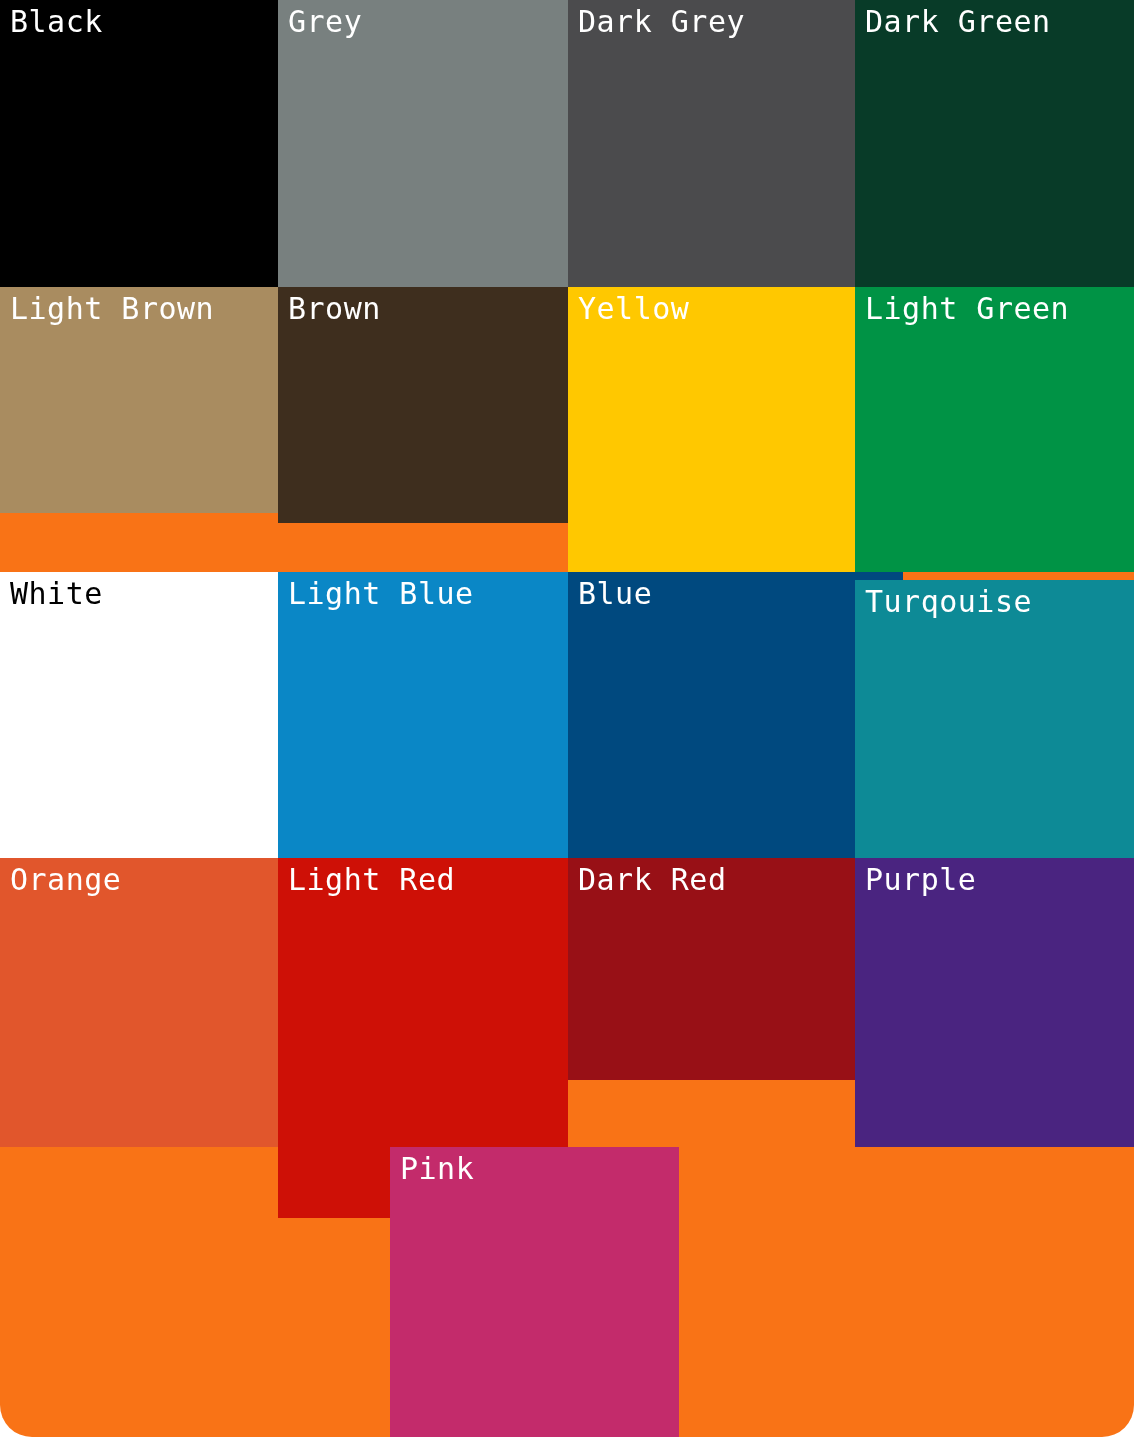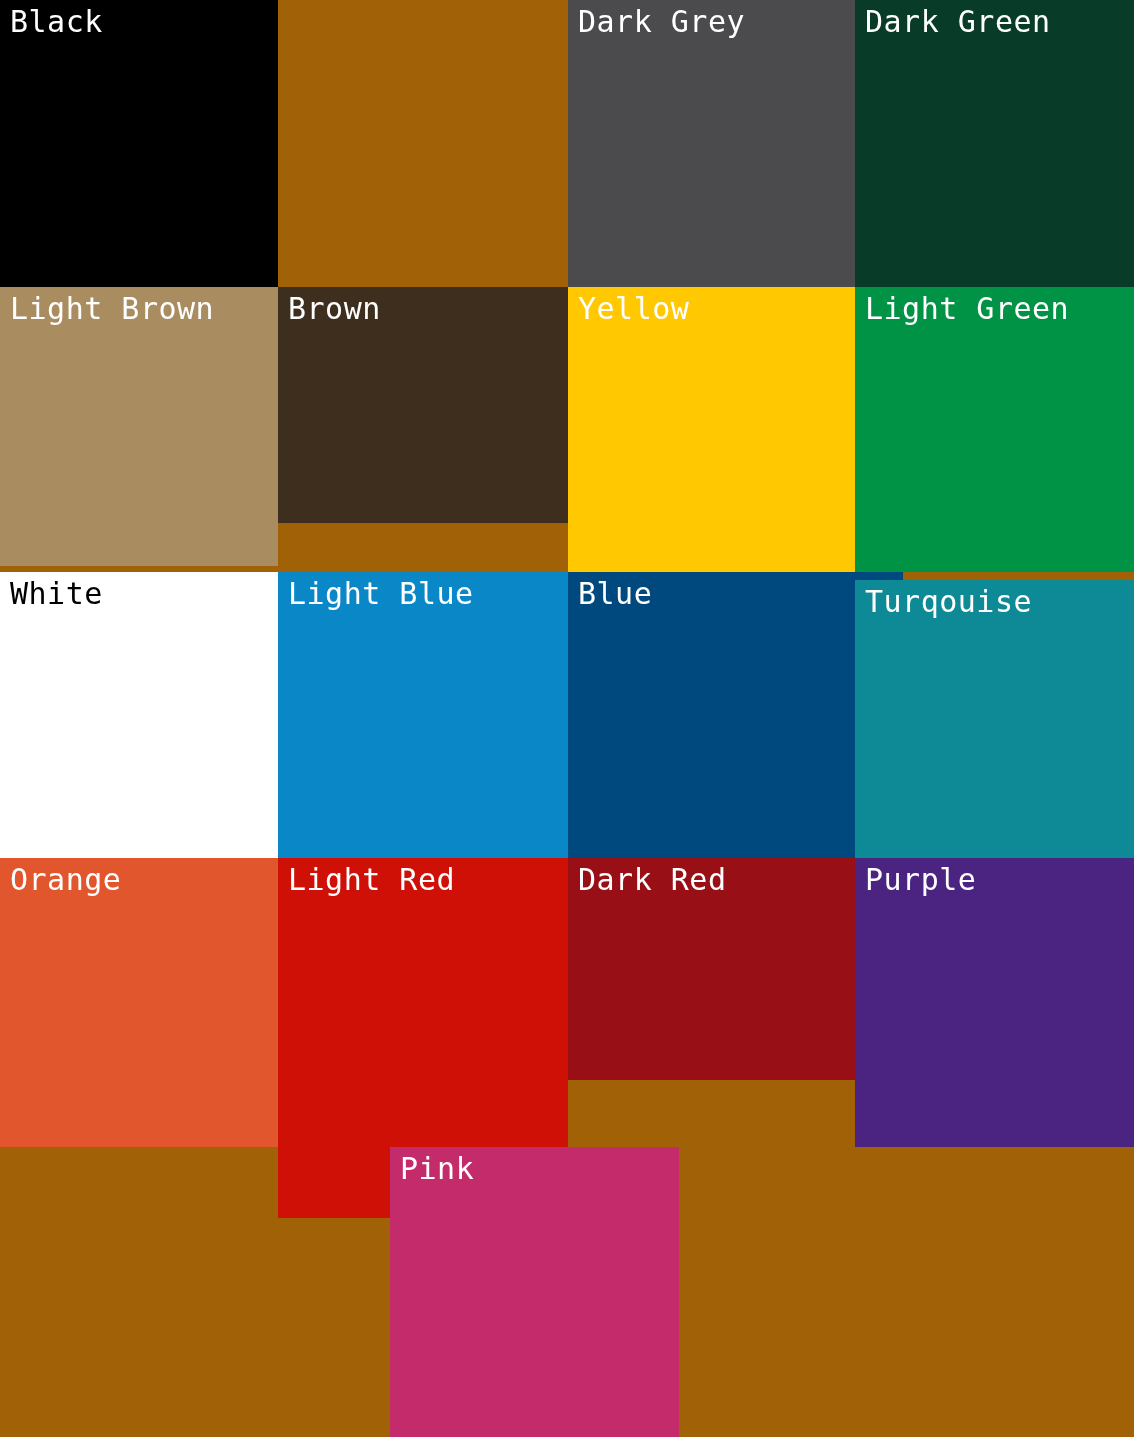--- a/index.html
+++ b/index.html
@@ -11,21 +11,22 @@
   body {
     width: 1134px;
     height: 1437px;
     font-family: "DejaVu Sans Mono", "Liberation Mono", monospace;
     overflow: hidden;
   }
   #palette {
     position: relative;
     width: 1134px;
     height: 1437px;
-    background: #a16207;
+    background: #f97316;
+    border-radius: 32px;
   }
   .swatch {
     position: absolute;
     box-sizing: border-box;
     overflow: hidden;
   }
   .swatch-label {
     position: absolute;
     left: 10px;
     top: 2px;
@@ -39,27 +40,30 @@
   .label-light { color: #ffffff; }
   .label-dark  { color: #000000; }
 </style>
 </head>
 <body>
 
 <div id="palette">
     <div class="swatch" style="left: 0px; top: 0px; width: 278px; height: 287px; background: rgb(0, 0, 0);">
       <span class="swatch-label label-light" style="color: rgb(255, 255, 255);">Black</span>
     </div>
+    <div class="swatch" style="left: 278px; top: 0px; width: 290px; height: 287px; background: rgb(120, 128, 127);">
+      <span class="swatch-label label-light" style="color: rgb(255, 255, 255);">Grey</span>
+    </div>
     <div class="swatch" style="left: 568px; top: 0px; width: 287px; height: 287px; background: rgb(75, 75, 77);">
       <span class="swatch-label label-light" style="color: rgb(255, 255, 255);">Dark Grey</span>
     </div>
     <div class="swatch" style="left: 855px; top: 0px; width: 279px; height: 287px; background: rgb(8, 59, 40);">
       <span class="swatch-label label-light" style="color: rgb(255, 255, 255);">Dark Green</span>
     </div>
-    <div class="swatch" style="left: 0px; top: 287px; width: 278px; height: 279px; background: rgb(169, 140, 96);">
+    <div class="swatch" style="left: 0px; top: 287px; width: 278px; height: 226px; background: rgb(169, 140, 96);">
       <span class="swatch-label label-light" style="color: rgb(255, 255, 255);">Light Brown</span>
     </div>
     <div class="swatch" style="left: 278px; top: 287px; width: 290px; height: 236px; background: rgb(62, 46, 30);">
       <span class="swatch-label label-light" style="color: rgb(255, 255, 255);">Brown</span>
     </div>
     <div class="swatch" style="left: 855px; top: 287px; width: 279px; height: 285px; background: rgb(0, 147, 69);">
       <span class="swatch-label label-light" style="color: rgb(255, 255, 255);">Light Green</span>
     </div>
     <div class="swatch" style="left: 568px; top: 287px; width: 287px; height: 285px; background: rgb(255, 200, 0);">
       <span class="swatch-label label-light" style="color: rgb(255, 255, 255);">Yellow</span>

